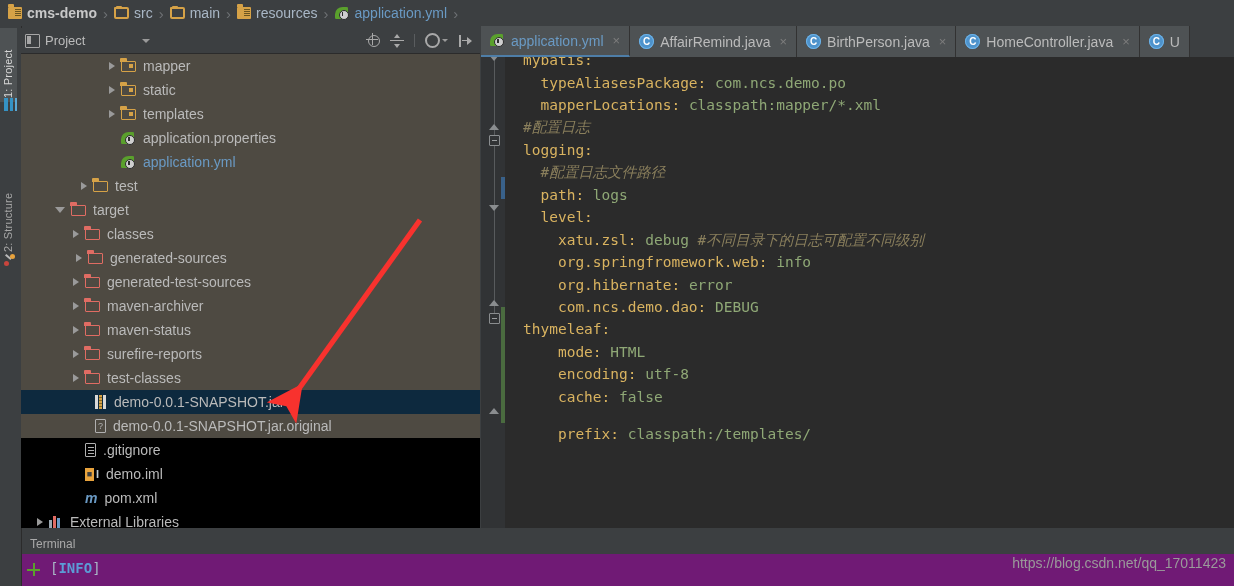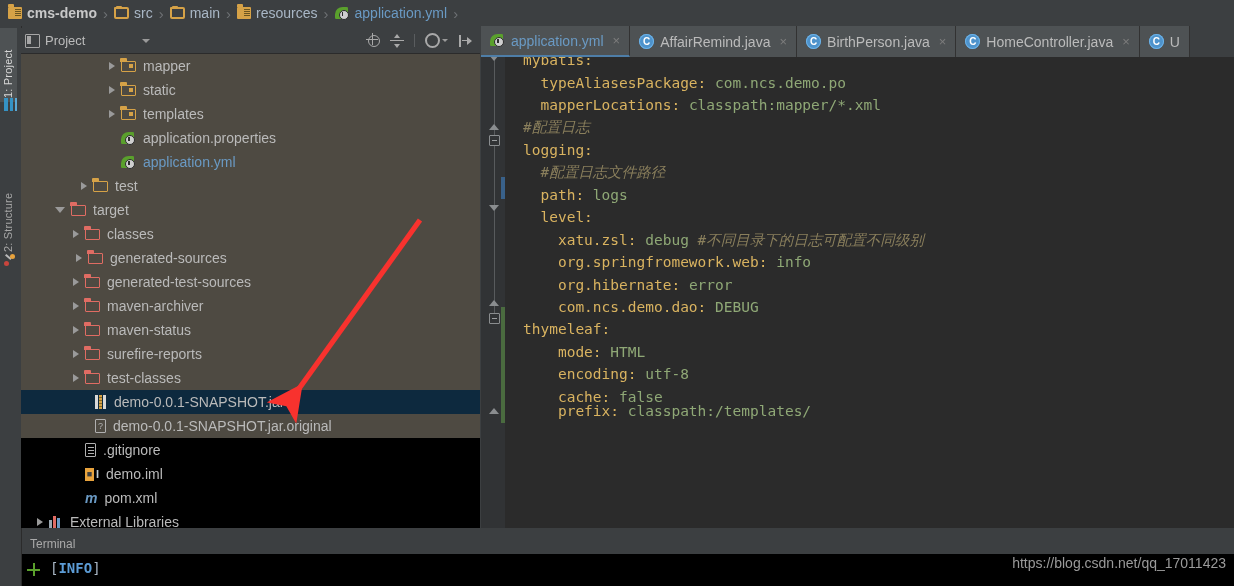--- a/index.html
+++ b/index.html
@@ -179,21 +179,21 @@
   .ed-scroll-right{position:absolute;right:0;top:0;width:12px;height:471px;background:#2b2b2b;}
 
   
   .term-head{
     position:absolute;left:0;top:534px;width:1234px;height:20px;background:#3c3f41;
     display:flex;align-items:center;box-sizing:border-box;
   }
   .term-head .pad{width:21px;height:20px;background:#3c3f41;border-right:1px solid #2b2b2b;}
   .term-tab{padding:0 8px;font-size:12px;color:#a9a9a9;line-height:20px;}
   .term-body{
-    position:absolute;left:0;top:554px;width:1234px;height:32px;background:#000000;
+    position:absolute;left:0;top:554px;width:1234px;height:32px;background:#701a75;
   }
   .term-rail{position:absolute;left:0;top:0;width:21px;height:32px;background:#3c3f41;border-right:1px solid #2b2b2b;}
   .term-plus{position:absolute;left:27px;top:9px;width:13px;height:13px;}
   .term-plus:before{content:"";position:absolute;left:5.5px;top:0;width:2px;height:13px;background:#5aa02c;}
   .term-plus:after{content:"";position:absolute;left:0;top:5.5px;width:13px;height:2px;background:#5aa02c;}
   .term-line{position:absolute;left:50px;top:6px;font-family:"DejaVu Sans Mono","Liberation Mono",monospace;
     font-size:14px;color:#a9b7c6;}
   .term-line .bk{color:#a9b7c6;}
   .term-line .info{color:#5c9cd6;font-weight:bold;}
   .watermark{
@@ -479,21 +479,21 @@
       <div class="ln" style="top:127px;left:18px"><span class="k">  path: </span><span class="v">logs</span></div>
       <div class="ln" style="top:149px;left:18px"><span class="k">  level:</span></div>
       <div class="ln" style="top:172px;left:18px"><span class="k">    xatu.zsl: </span><span class="v">debug </span><span class="c">#不同目录下的日志可配置不同级别</span></div>
       <div class="ln" style="top:194px;left:18px"><span class="k">    org.springfromework.web: </span><span class="v">info</span></div>
       <div class="ln" style="top:217px;left:18px"><span class="k">    org.hibernate: </span><span class="v">error</span></div>
       <div class="ln" style="top:239px;left:18px"><span class="k">    com.ncs.demo.dao: </span><span class="v">DEBUG</span></div>
       <div class="ln" style="top:261px;left:18px"><span class="k">thymeleaf:</span></div>
       <div class="ln" style="top:284px;left:18px"><span class="k">    mode: </span><span class="v">HTML</span></div>
       <div class="ln" style="top:306px;left:18px"><span class="k">    encoding: </span><span class="v">utf-8</span></div>
       <div class="ln" style="top:329px;left:18px"><span class="k">    cache: </span><span class="v">false</span></div>
-      <div class="ln" style="top:343px;left:18px"><span class="k">    prefix: </span><span class="v">classpath:/templates/</span></div>
+      <div class="ln" style="top:366px;left:18px"><span class="k">    prefix: </span><span class="v">classpath:/templates/</span></div>
     </div>
     <div class="ed-scroll-right"></div>
   </div>
 
   <div class="term-head">
     <div class="pad"></div>
     <div class="term-tab">Terminal</div>
   </div>
   <div class="term-body">
     <div class="term-rail"></div>

